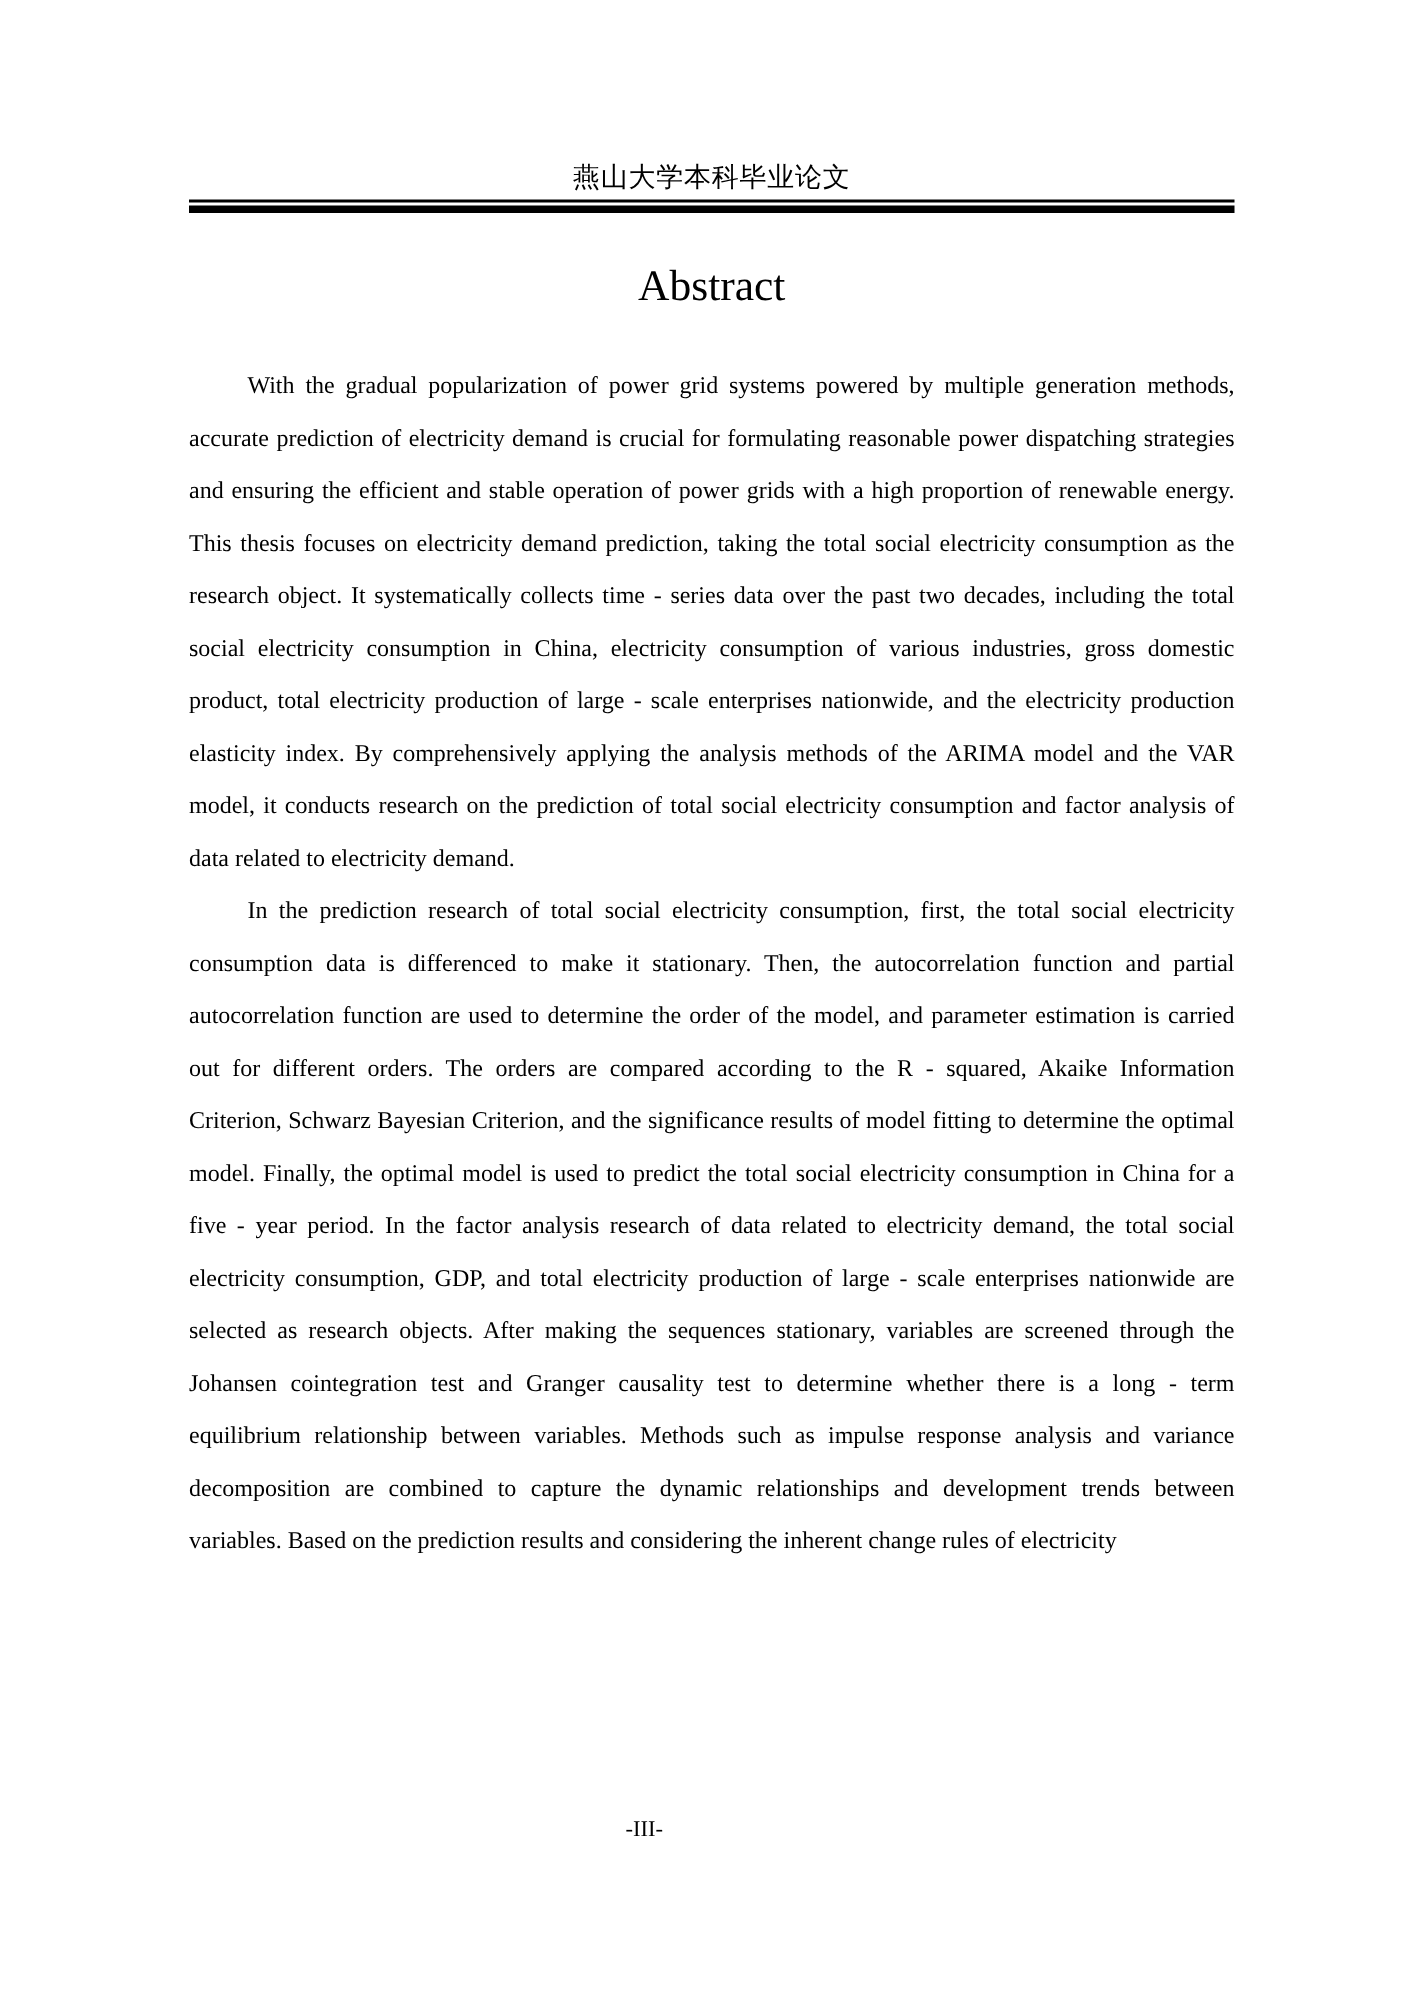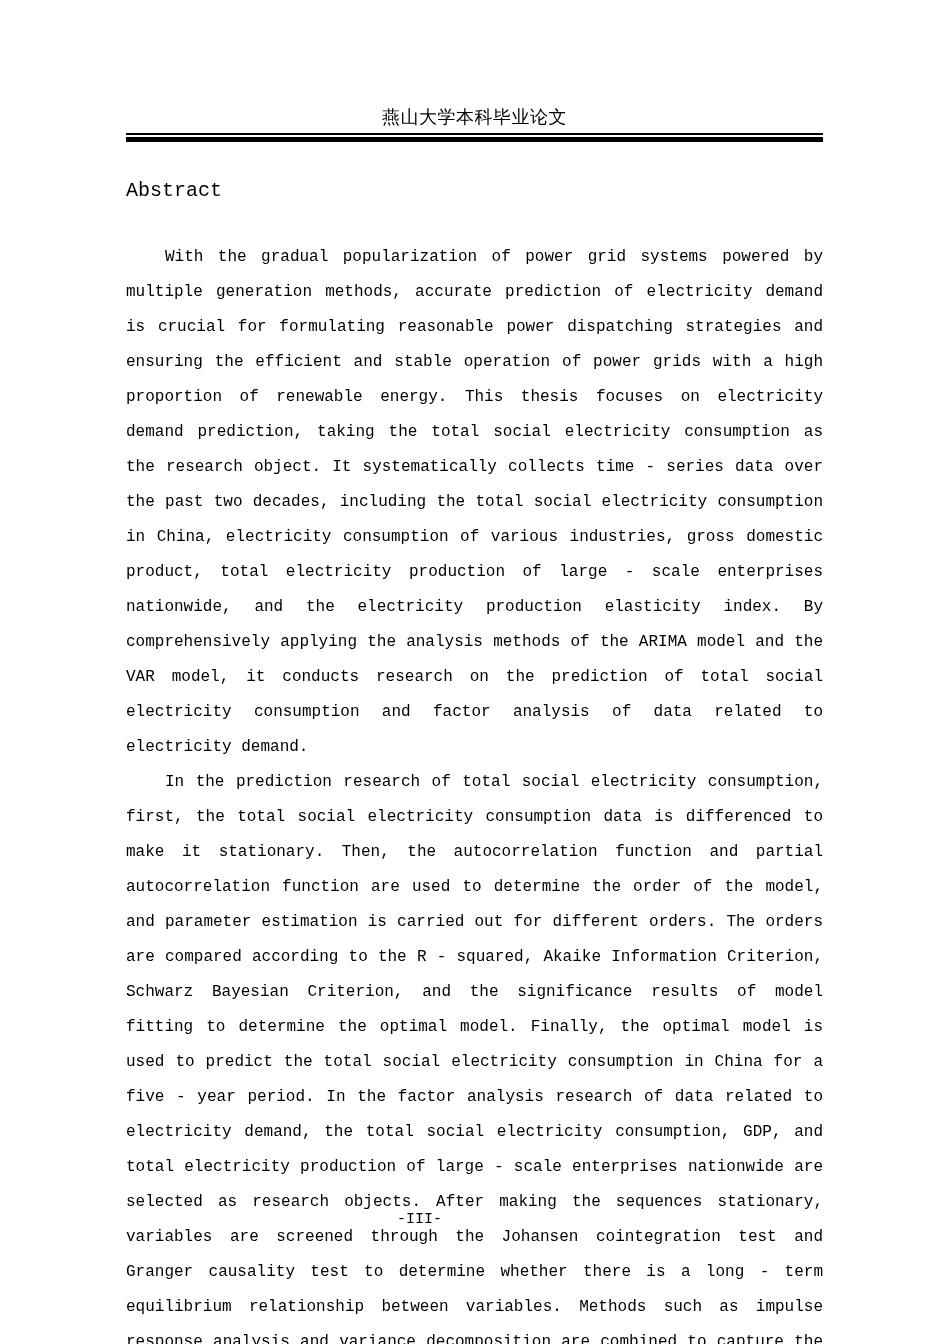--- a/index.html
+++ b/index.html
@@ -6,21 +6,21 @@
     margin: 0;
     padding: 0;
     background: #ffffff;
   }
   .page {
     position: relative;
     width: 868px;
     height: 1344px;
     background: #ffffff;
     color: #000000;
-    font-family: Liberation Mono, monospace;
+    font-family: Liberation Serif, serif;
     overflow: hidden;
   }
   .header-text {
     position: absolute;
     top: 106px;
     left: 126px;
     width: 697px;
     text-align: center;
     font-size: 18px;
     line-height: 24px;
@@ -36,21 +36,22 @@
     border-top: 2px solid #000000;
     border-bottom: 5px solid #000000;
     box-sizing: content-box;
   }
   .doc-title {
     position: absolute;
     top: 174px;
     left: 126px;
     width: 697px;
     margin: 0;
-    font-size: 20px;
+    text-align: center;
+    font-size: 29px;
     font-weight: normal;
     line-height: 34px;
   }
   .content {
     position: absolute;
     top: 240px;
     left: 126px;
     width: 697px;
     font-size: 16px;
     line-height: 35px;

